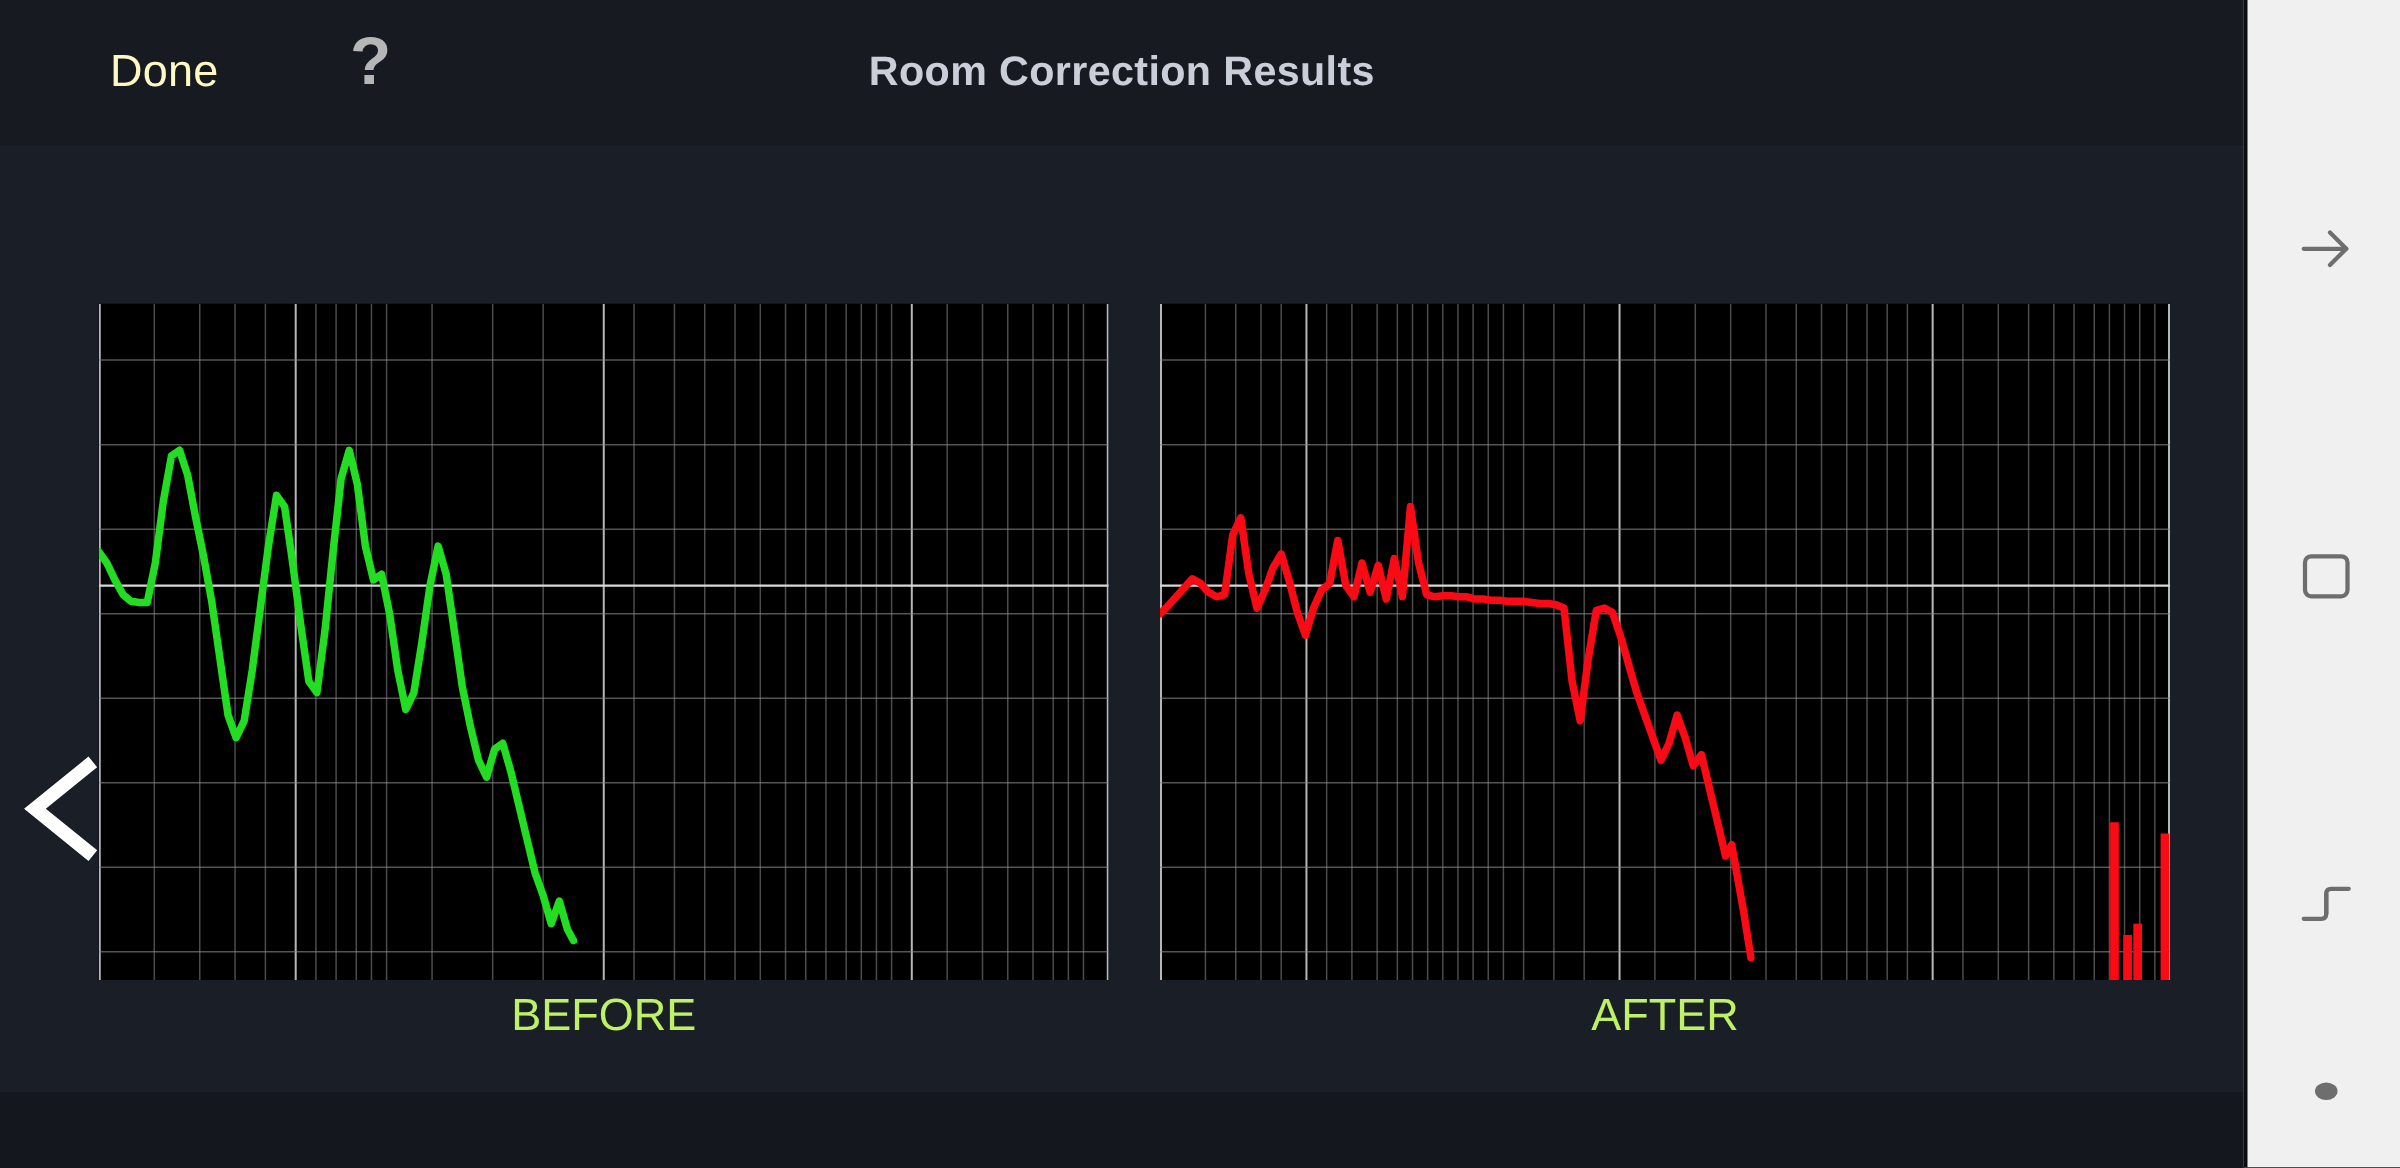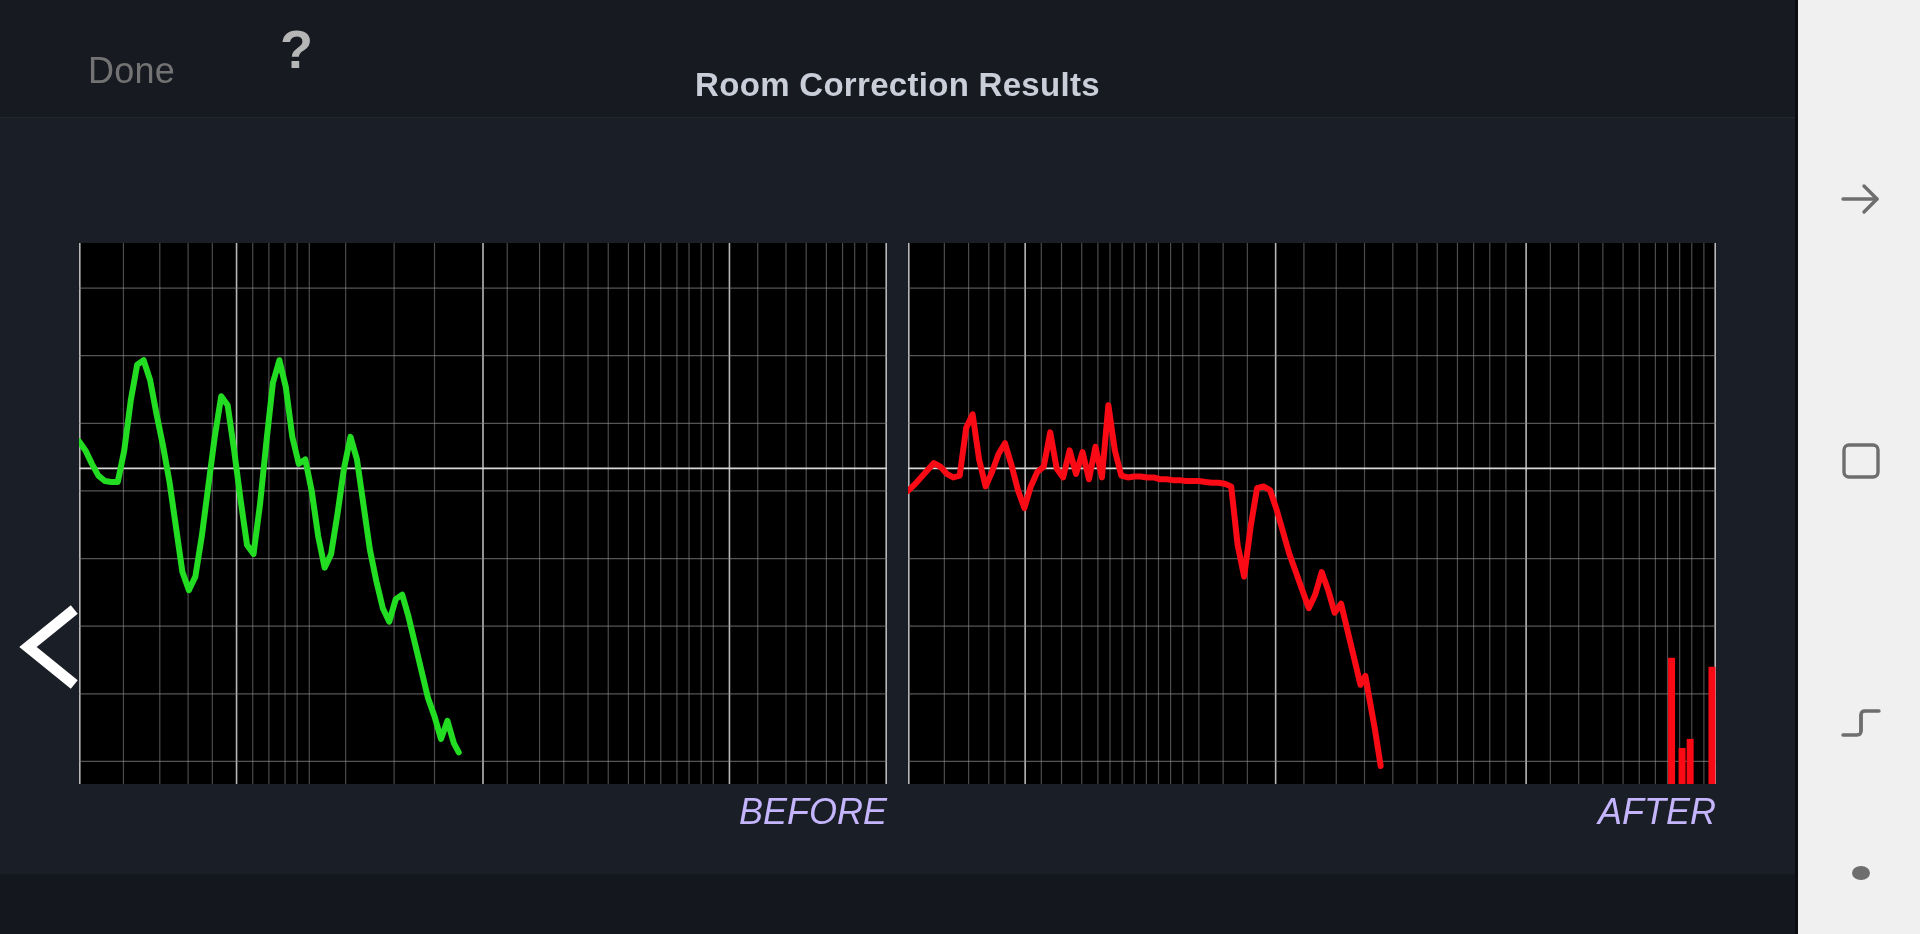--- a/index.html
+++ b/index.html
@@ -22,36 +22,35 @@
     overflow:hidden;
   }
   
   .header {
     position:absolute; left:0; top:0;
     width:1795px; height:118px;
     background:#171a21;
     border-bottom:1px solid #23262e;
   }
   .done-btn {
-    position:absolute; left:88px; top:50px;
-    font-size:36px; color:#737373;
+    position:absolute; left:88px; top:36px;
+    font-size:36px; color:#fef9c3;
     letter-spacing:0.2px;
     cursor:pointer;
   }
   .help-icon {
     position:absolute; left:280px; top:22px;
     font-size:54px; font-weight:bold; color:#b6b6b6;
     cursor:pointer; line-height:1;
   }
   .header-title {
     position:absolute; left:0; top:38px; width:1795px;
     text-align:center;
     font-size:33px; font-weight:bold; color:#c9ced8;
     letter-spacing:0.3px;
-    margin-top:28px;
   }
   
   .body-panel {
     position:absolute; left:0; top:118px;
     width:1795px; height:756px;
     background:#1a1e26;
   }
   .section-title {
     position:absolute; left:80px; top:50px;
     font-size:37px; color:#ffffff;
@@ -59,32 +58,32 @@
   
   .charts {
     position:absolute; left:0; top:125px;
     width:1795px; height:610px;
   }
   .chart-wrap {
     position:absolute; top:0;
     width:808px; height:610px;
   }
   .chart-wrap.before { left:79px; }
-  .chart-wrap.after  { left:908px; }
+  .chart-wrap.after  { left:928px; }
   .plot {
     position:relative;
     width:808px; height:541px;
     background:#000000;
     overflow:hidden;
   }
   .plot svg { display:block; width:808px; height:541px; }
   .axis-label {
     position:absolute; top:548px; left:0; width:808px;
-    text-align:right;
-    font-size:36px; color:#c4b5fd;font-style:italic;
+    text-align:center;
+    font-size:36px; color:#bef264;
   }
   
   .prev-chevron {
     position:absolute; left:8px; top:485px;
     width:88px; height:88px;
     cursor:pointer;
   }
   .prev-chevron svg { display:block; }
   
   .bottom-strip {

